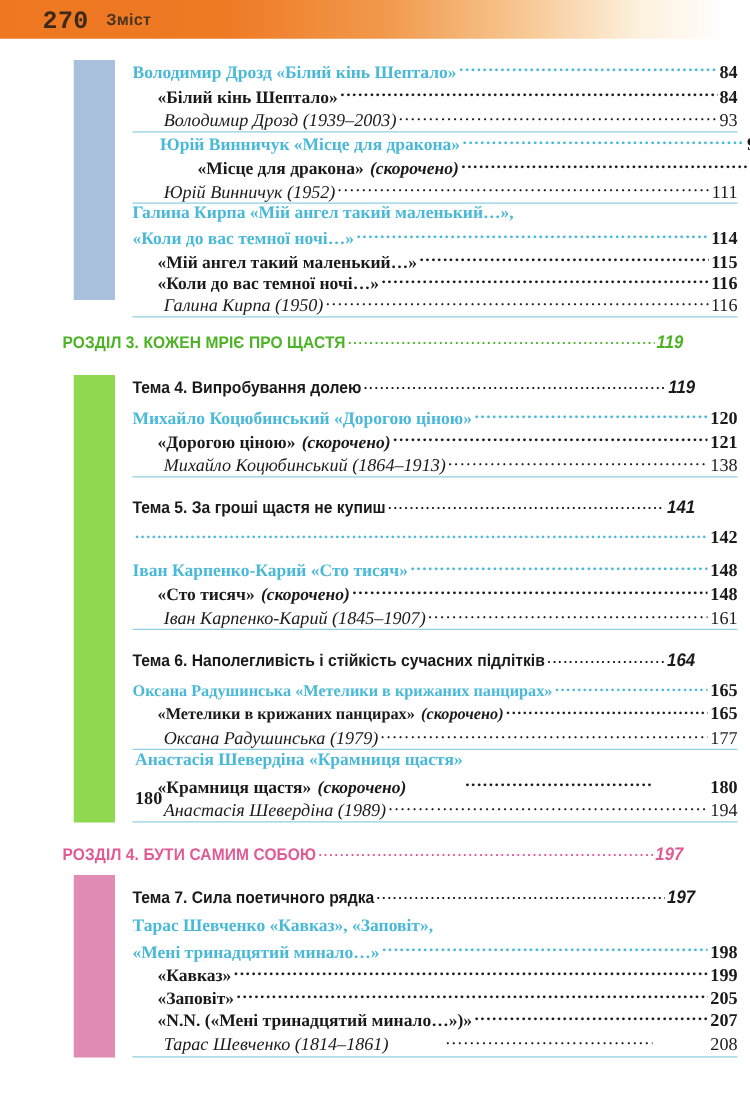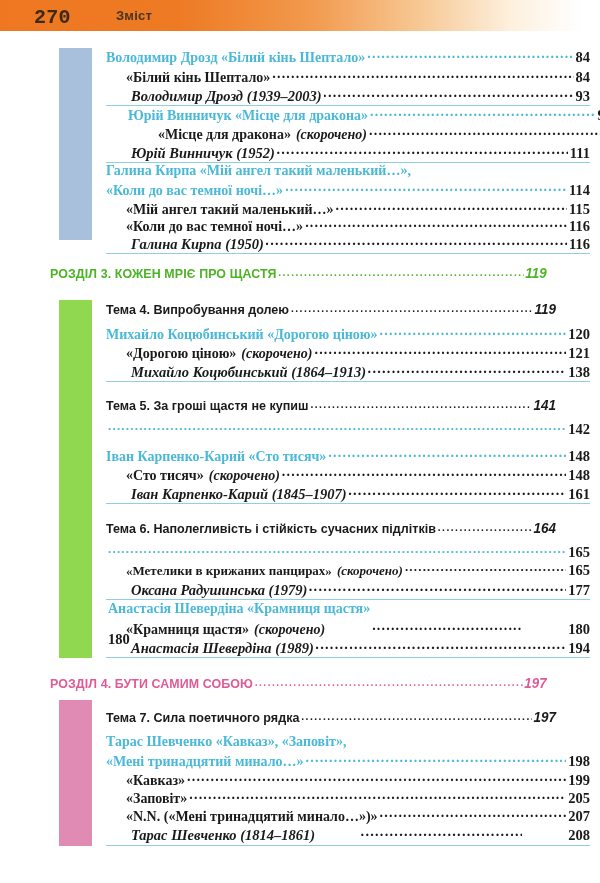--- a/index.html
+++ b/index.html
@@ -42,21 +42,20 @@
   }
   .header-title {
     position: absolute;
     left: 85px;
     top: 8px;
     font-family: "Liberation Sans", sans-serif;
     font-weight: bold;
     font-size: 13px;
     color: #4a3520;
     letter-spacing: 0.2px;
-    margin-left: 31px;
   }
 
   
   .side-block {
     position: absolute;
     left: 59px;
     width: 33px;
   }
   .side-block.blue   { background: #a8c0dc; }
   .side-block.green  { background: #90d84f; }
@@ -154,21 +153,21 @@
     color: #1a1a1a;
   }
   .work-row .page { font-size: 14.5px; }
   .work-row .note { font-style: italic; font-weight: bold; margin-left: 5px; }
 
   
   .bio-row {
     left: 131px;
     width: 459px;
     font-family: "Liberation Serif", serif;
-    font-weight: bold;
+    font-weight: normal;
     font-style: italic;
     font-size: 14.5px;
     color: #1a1a1a;
   }
   .bio-row .page { font-style: normal; font-size: 14.5px; }
 
   
   .rule {
     position: absolute;
     left: 106px;
@@ -332,20 +331,21 @@
 
   <div class="rule" style="top:503px;"></div>
 
   <div class="row theme-head" style="top:519px;">
     <span class="label">Тема 6. Наполегливість і стійкість сучасних підлітків</span>
     <span class="leader"></span>
     <span class="page">164</span>
   </div>
 
   <div class="row author-row" style="top:544px; font-size:13px;">
+    <span class="label">Оксана Радушинська «Метелики в крижаних панцирах»</span>
     <span class="leader"></span>
     <span class="page">165</span>
   </div>
 
   <div class="row work-row" style="top:562px; font-size:13px;">
     <span class="label">
       <span>«Метелики в крижаних панцирах»</span><span class="note">(скорочено)</span>
     </span>
     <span class="leader"></span>
     <span class="page">165</span>

